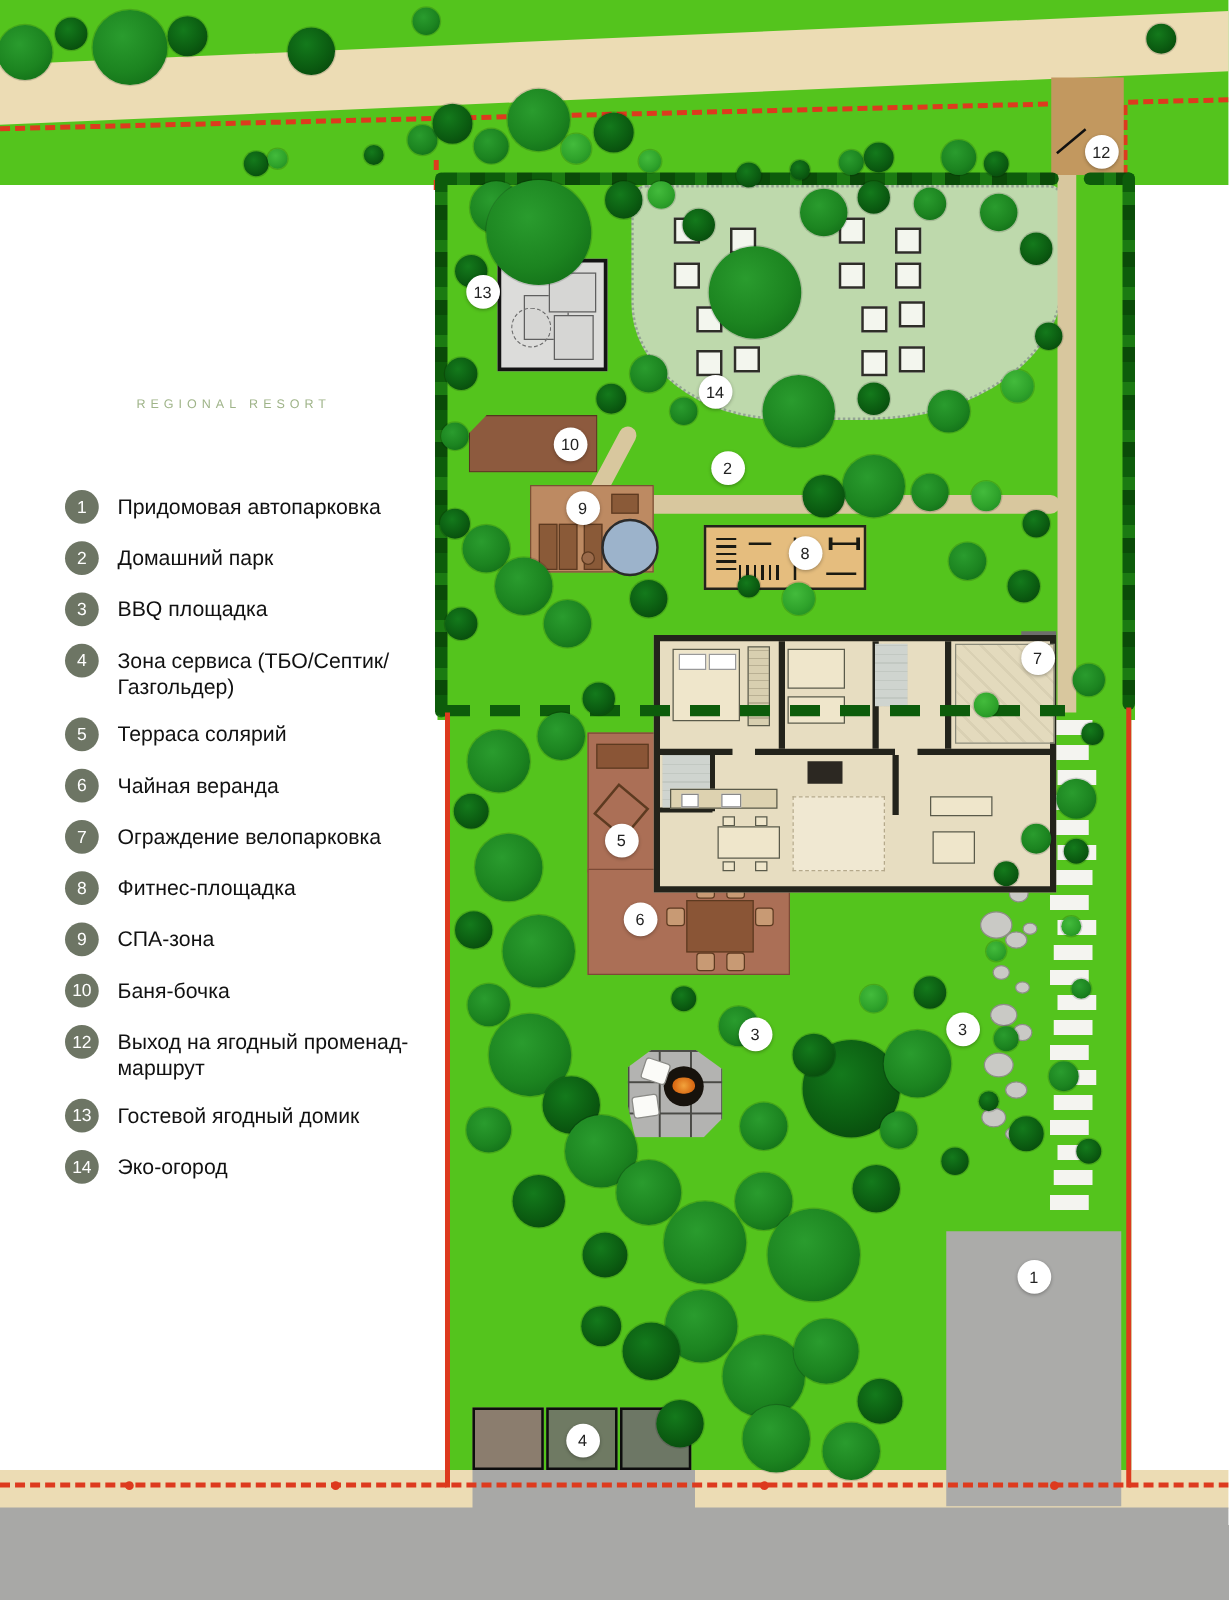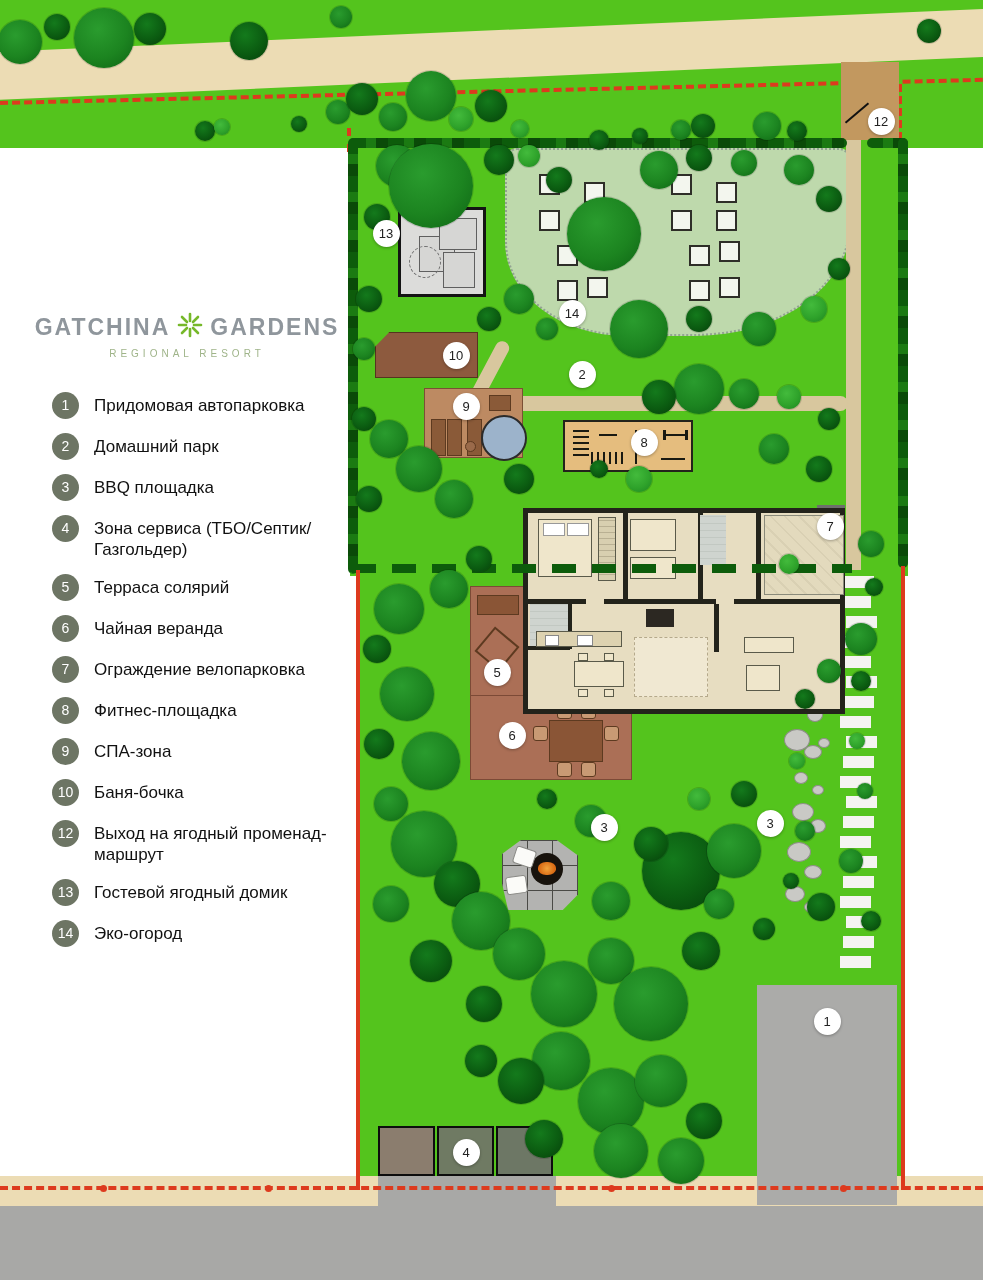--- a/index.html
+++ b/index.html
@@ -196,38 +196,20 @@
   <div class="abs redline" style="left:356px;top:570px;width:4px;height:620px;"></div>
   <div class="abs redline" style="left:901px;top:566px;width:4px;height:624px;"></div>
   <div class="abs" style="left:0;top:1186px;width:983px;height:0;border-top:4px dashed #dd3a1e;z-index:45;"></div>
   <div class="dot" style="left:100px;top:1185px;"></div>
   <div class="dot" style="left:265px;top:1185px;"></div>
   <div class="dot" style="left:608px;top:1185px;"></div>
   <div class="dot" style="left:840px;top:1185px;"></div>
   <div class="abs redline-vdash" style="left:347px;top:128px;height:24px;"></div>
 
   <div class="abs logo">
-    <div class="logo-row">
-      <span class="logo-word">GATCHINA</span>
-      <span>
-        <svg width="26" height="26" viewBox="0 0 26 26">
-          <g stroke="#76b82a" stroke-width="2.6" stroke-linecap="round">
-            <line x1="13" y1="2" x2="13" y2="9"></line>
-              <line x1="13" y1="17" x2="13" y2="24"></line>
-            <line x1="2" y1="13" x2="9" y2="13"></line>
-              <line x1="17" y1="13" x2="24" y2="13"></line>
-            <line x1="5" y1="5" x2="10" y2="10"></line>
-              <line x1="16" y1="16" x2="21" y2="21"></line>
-            <line x1="21" y1="5" x2="16" y2="10"></line>
-              <line x1="10" y1="16" x2="5" y2="21"></line>
-          </g>
-        </svg>
-      </span>
-      <span class="logo-word">GARDENS</span>
-    </div>
     <div class="logo-sub">REGIONAL RESORT</div>
   </div>
   <div class="abs legend" id="legend-list">
       <div class="legend-item">
         <div class="lnum">1</div>
         <div class="ltext">Придомовая автопарковка</div>
       </div>
       <div class="legend-item">
         <div class="lnum">2</div>
         <div class="ltext">Домашний парк</div>

